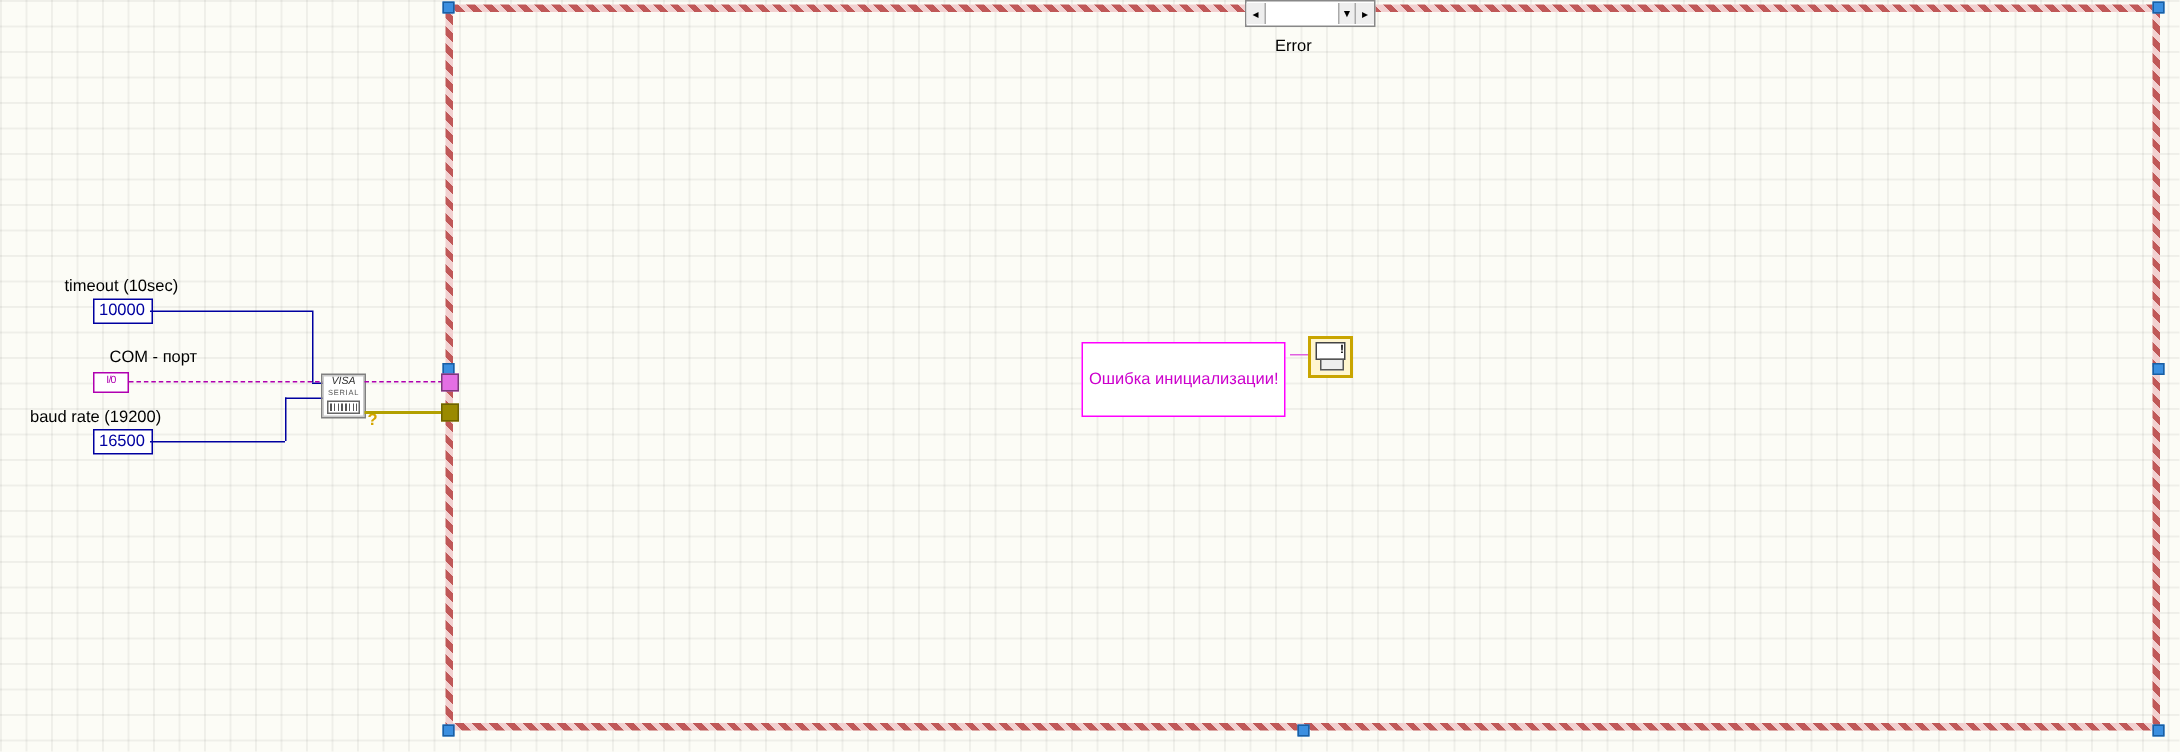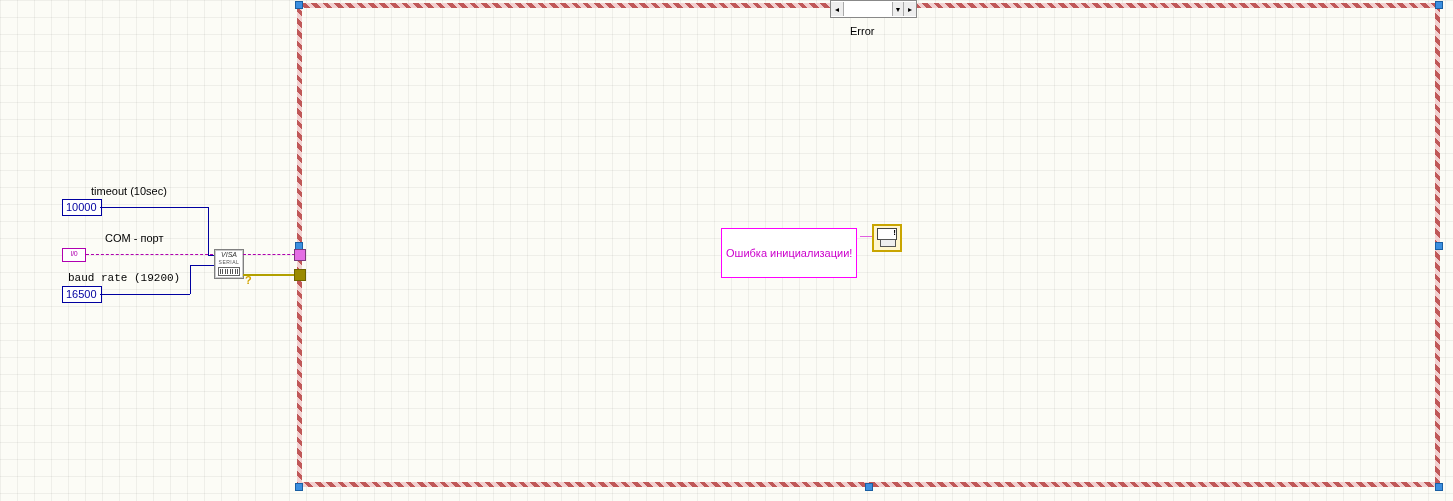--- a/index.html
+++ b/index.html
@@ -15,21 +15,21 @@
   }
   
   .grid {
     position: absolute;
     inset: 0;
     background-image:
       linear-gradient(to right, rgba(0,0,0,0.05) 1px, transparent 1px),
       linear-gradient(to bottom, rgba(0,0,0,0.05) 1px, transparent 1px);
     background-size: 17px 17px;
   }
-  .abs { position: absolute; margin-left: 48px; }
+  .abs { position: absolute; }
   
   .plain-label { white-space: nowrap; }
   
   .const-box {
     position: absolute;
     border: 1px solid #0000a0;
     background: #ffffff;
     color: #0000a0;
     padding: 1px 4px 1px 3px;
     font-size: 11px;
@@ -206,25 +206,25 @@
 </style>
 </head>
 <body>
 
 <div class="grid"></div>
 
 <div class="abs plain-label" style="left:43px; top:185px;">timeout (10sec)</div>
 
 <div class="const-box" style="left:62px; top:199px;">10000</div>
 
-<div class="abs plain-label" style="left:57px; top:232px;">COM - порт</div>
+<div class="abs plain-label" style="left:73px; top:232px;">COM - порт</div>
 
 <div class="io-term" style="left:62px; top:248px;">I/0</div>
 
-<div class="abs plain-label" style="left:20px; top:272px;font-family:Liberation Mono, monospace;">baud rate (19200)</div>
+<div class="abs plain-label" style="left:20px; top:272px;">baud rate (19200)</div>
 
 <div class="const-box" style="left:62px; top:286px;">16500</div>
 
 <div class="wire-blue-h" style="left:100px; top:207px; width:108px;"></div>
 <div class="wire-blue-v" style="left:208px; top:207px; height:48px;"></div>
 <div class="wire-blue-h" style="left:208px; top:255px; width:10px;"></div>
 
 <div class="wire-purple-h" style="left:86px; top:254px; width:132px;"></div>
 
 <div class="wire-blue-h" style="left:100px; top:294px; width:90px;"></div>

